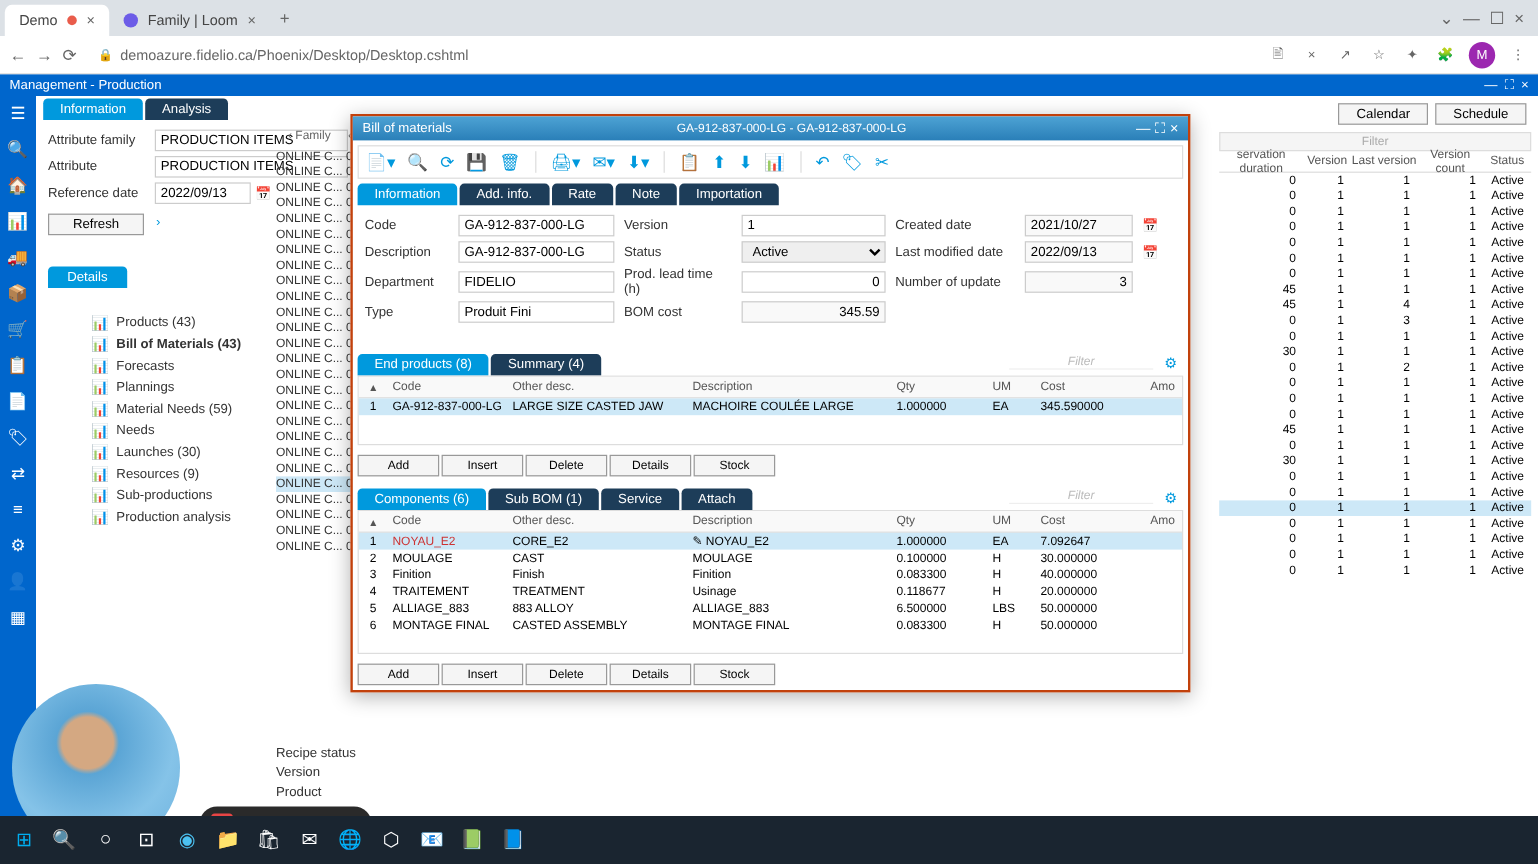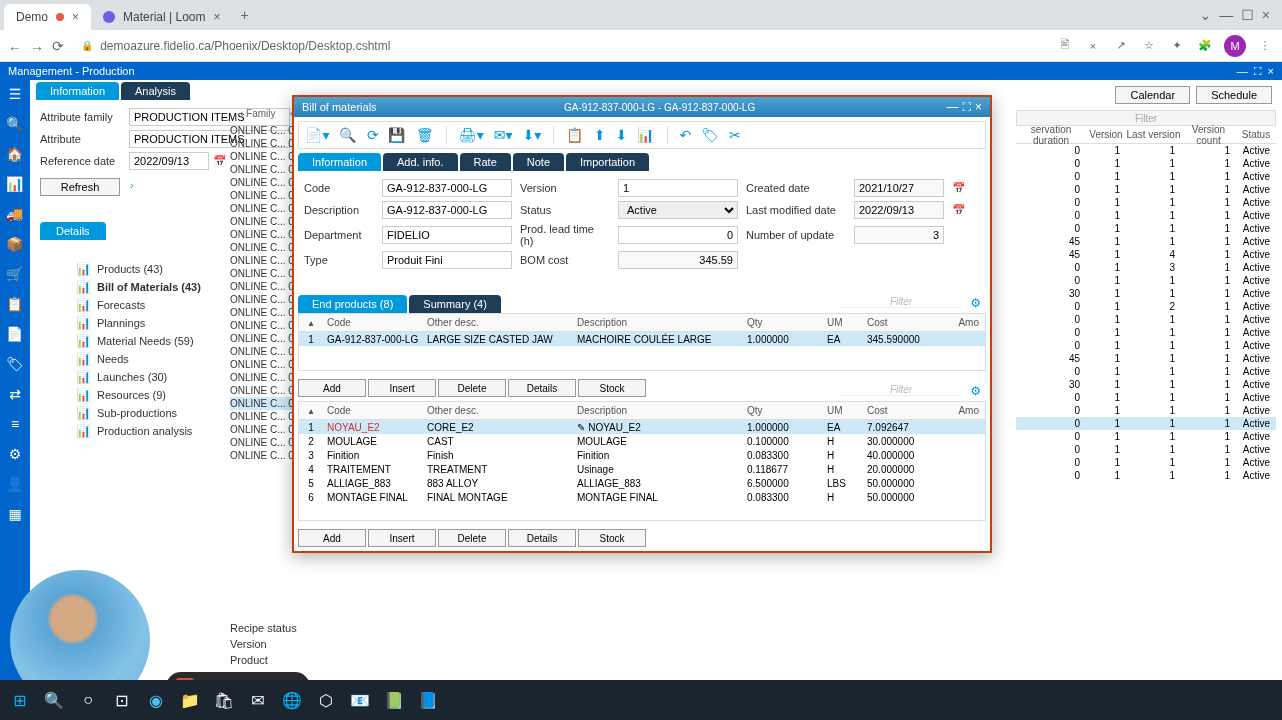--- a/index.html
+++ b/index.html
@@ -141,21 +141,21 @@
 <body>
 
 <div class="browser-tabs">
   <div class="tab active">
     <span>Demo</span>
     <span style="width:8px;height:8px;border-radius:50%;background:#e95c4b;"></span>
     <span class="tab-close">×</span>
   </div>
   <div class="tab">
     <span style="width:12px;height:12px;border-radius:50%;background:#6c5ce7;"></span>
-    <span>Material | Loom</span>
+    <span>Family | Loom</span>
     <span class="tab-close">×</span>
   </div>
   <span class="new-tab">+</span>
   <div style="flex:1"></div>
   <span class="nav-btn">⌄</span>
   <span class="nav-btn" style="margin:0 8px">—</span>
   <span class="nav-btn">☐</span>
   <span class="nav-btn" style="margin:0 8px">×</span>
 </div>
 
@@ -635,20 +635,26 @@
     <div style="height:24px"></div>
   </div>
   <div class="btn-row" id="endBtns">
       <button>Add</button>
       <button>Insert</button>
       <button>Delete</button>
       <button>Details</button>
       <button>Stock</button>
     </div>
 
+  <div class="sub-tabs" id="compTabs">
+      <div class="m-tab active">Components (6)</div>
+      <div class="m-tab">Sub BOM (1)</div>
+      <div class="m-tab">Service</div>
+      <div class="m-tab">Attach</div>
+    </div>
   <div class="sub-tab-area comp-area">
     <span class="filter-placeholder">Filter</span>
     <span class="gear-icon">⚙</span>
     <div class="grid-hdr">
       <div class="col-idx">▴</div>
       <div class="col-code">Code</div>
       <div class="col-other">Other desc.</div>
       <div class="col-desc">Description</div>
       <div class="col-qty">Qty</div>
       <div class="col-um">UM</div>
@@ -702,21 +708,21 @@
           <div class="col-other">883 ALLOY</div>
           <div class="col-desc">ALLIAGE_883</div>
           <div class="col-qty">6.500000</div>
           <div class="col-um">LBS</div>
           <div class="col-cost">50.000000</div>
           <div class="col-amo"></div>
         </div>
         <div class="grid-row">
           <div class="col-idx">6</div>
           <div class="col-code code">MONTAGE FINAL</div>
-          <div class="col-other">FINAL MONTAGE</div>
+          <div class="col-other">CASTED ASSEMBLY</div>
           <div class="col-desc">MONTAGE FINAL</div>
           <div class="col-qty">0.083300</div>
           <div class="col-um">H</div>
           <div class="col-cost">50.000000</div>
           <div class="col-amo"></div>
         </div>
       </div>
   </div>
   <div class="btn-row" id="compBtns">
       <button>Add</button>

